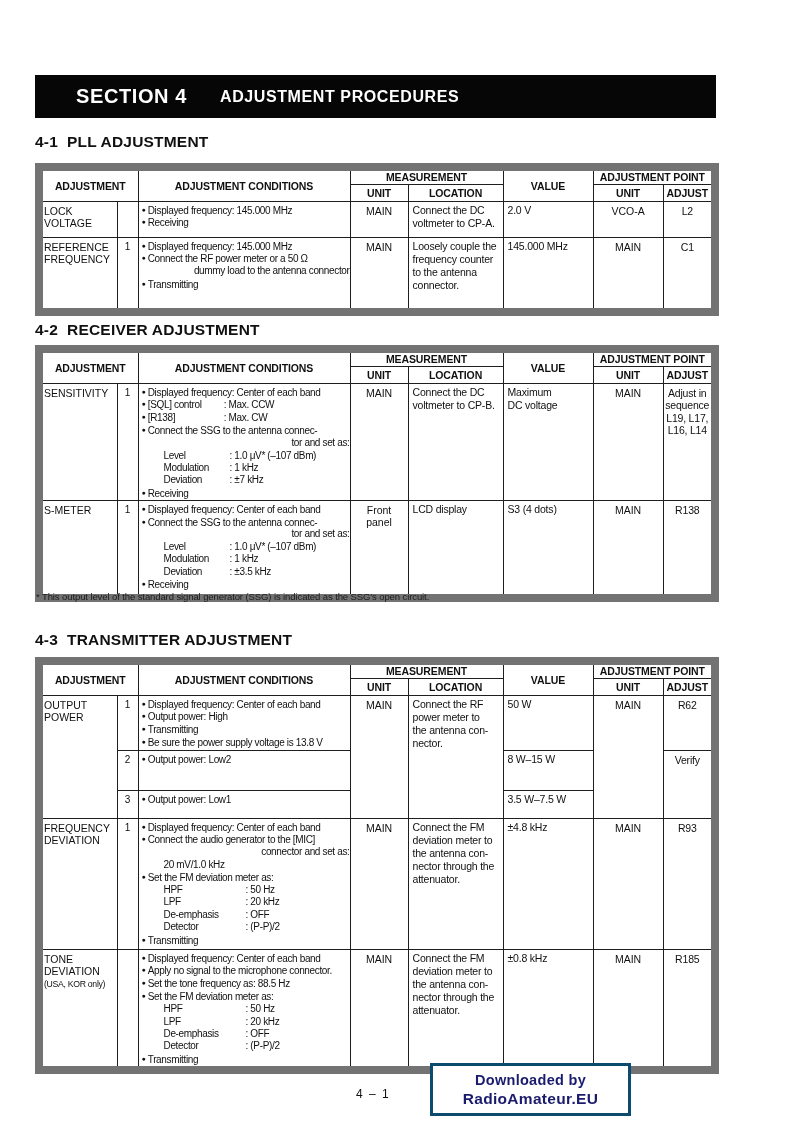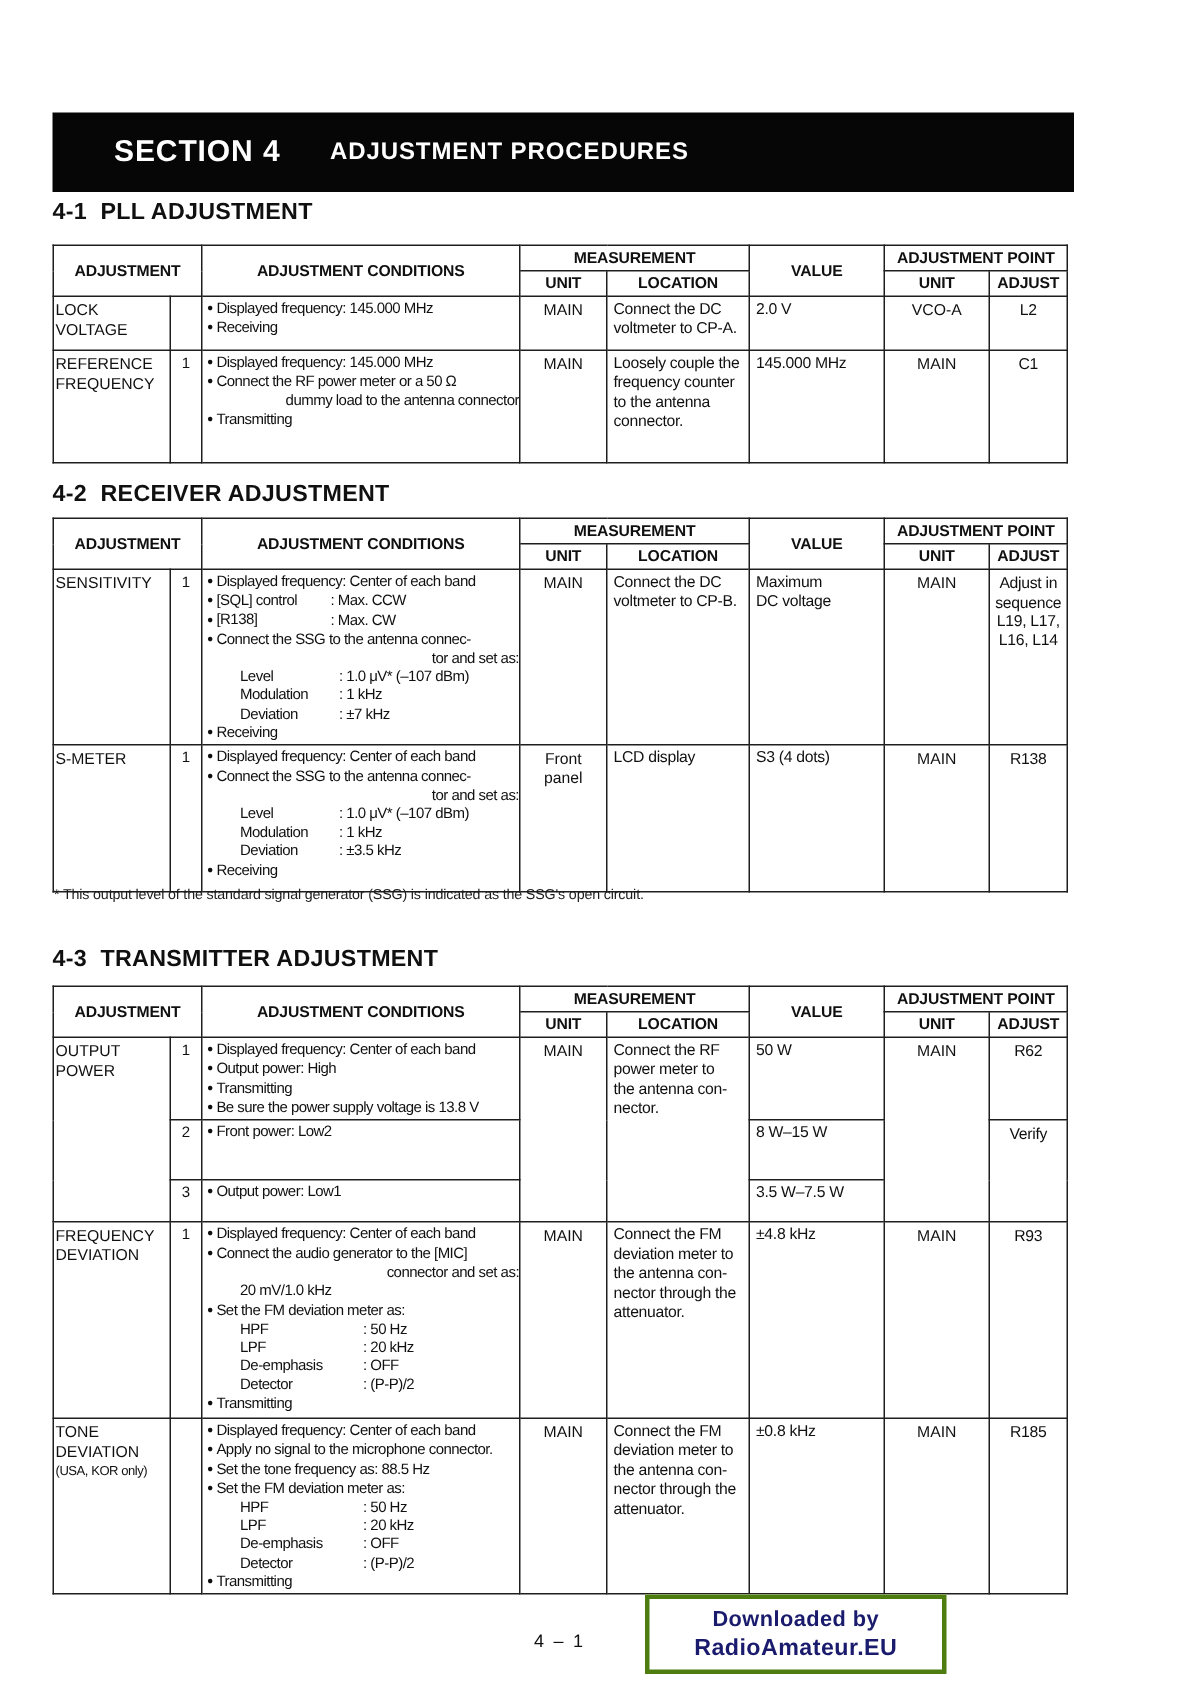--- a/index.html
+++ b/index.html
@@ -1,33 +1,33 @@
 <!DOCTYPE html>
 <html><head>
 <meta charset="utf-8">
 <style>
   * { box-sizing: border-box; }
   html,body { margin:0; padding:0; background:#fff; }
   .page { position:relative; width:794px; height:1122px; background:#fff;
           font-family:"Liberation Sans", sans-serif; color:#101010; overflow:hidden; }
 
   
-  .titlebar { position:absolute; left:35px; top:75px; width:681px; height:53px;
+  .titlebar { position:absolute; left:35px; top:75px; width:681px; height:43px;
               background:#060606; color:#fff; display:flex; align-items:center; }
   .titlebar .tl { margin-left:41px; font-size:20px; font-weight:bold; letter-spacing:.6px; }
   .titlebar .tr { margin-left:33px; font-size:16px; font-weight:bold; letter-spacing:.6px; }
 
   
   .sec-head { position:absolute; left:35px; font-size:15.5px; font-weight:bold; letter-spacing:.2px;text-align:right; }
   .sec-head .sn { margin-right:9px; }
   #h1 { top:133px; }  #h2 { top:321px; }  #h3 { top:631px; }
 
   
   table.adj { position:absolute; left:35px; width:676px; border-collapse:collapse;
-              table-layout:fixed; border:1px solid #737373; }
+              table-layout:fixed; border:8px solid #737373; }
   #t1 { top:163px; }  #t2 { top:345px; }  #t3 { top:657px; }
   th, td { border:1px solid #1e1e1e; padding:0; vertical-align:top; }
   th { font-size:10.5px; font-weight:bold; text-align:center; vertical-align:middle;
        height:17px; padding:0 1px; letter-spacing:-0.1px; }
   td.name   { font-size:10.5px; line-height:12.5px; padding:3px 2px 0 1px; white-space:pre-line; }
   td.name .nnote { display:block; font-size:8.7px; letter-spacing:-0.3px; }
   td.num    { font-size:10px; text-align:center; padding-top:3px; }
   td.cond   { padding:2px 0 0 3px; }
   td.unit, td.unit2 { font-size:10.5px; text-align:center; padding-top:3px;
                       line-height:12.5px; white-space:pre-line; }
@@ -50,21 +50,21 @@
   
   tr.h36{height:36px} tr.h64{height:75px} tr.h112{height:112px} tr.h98{height:98px}
   tr.h55{height:55px} tr.h40{height:40px} tr.h28{height:28px} tr.h131{height:131px}
   tr.h110{height:110px}
 
   
   .footnote { position:absolute; left:36px; top:591px; font-size:9.5px;
               letter-spacing:-0.1px; color:#1c1c1c; }
   .pagenum  { position:absolute; left:356px; top:1087px; font-size:12px; letter-spacing:1.5px; }
   .stamp { position:absolute; left:430px; top:1063px; width:201px; height:53px;
-           border:3px solid #4d7c0f; color:#1b1b6e; background:#fff;
+           border:3px solid #0c4a6e; color:#1b1b6e; background:#fff;
            display:flex; flex-direction:column; align-items:center; justify-content:center; }
   .stamp .s1 { font-size:14.5px; font-weight:bold; line-height:17px; letter-spacing:.3px; }
   .stamp .s2 { font-size:15.5px; font-weight:bold; line-height:19px; letter-spacing:.3px; }
 </style>
 </head>
 <body>
 
 <div class="page">
 
   <div class="titlebar">
@@ -260,21 +260,21 @@
 power meter to
 the antenna con-
 nector.</td>
       <td class="val">50 W</td>
       <td class="unit2" rowspan="3">MAIN</td>
       <td class="adjust">R62</td>
     </tr>
     <tr class="h40">
       <td class="num">2</td>
       <td class="cond">
-            <div class="cl b"><span class="blt">●</span><span>Front power: Low2</span></div>
+            <div class="cl b"><span class="blt">●</span><span>Output power: Low2</span></div>
           </td>
       <td class="val">8 W–15 W</td>
       <td class="adjust" rowspan="2">Verify</td>
     </tr>
     <tr class="h28">
       <td class="num">3</td>
       <td class="cond">
             <div class="cl b"><span class="blt">●</span><span>Output power: Low1</span></div>
           </td>
       <td class="val">3.5 W–7.5 W</td>

